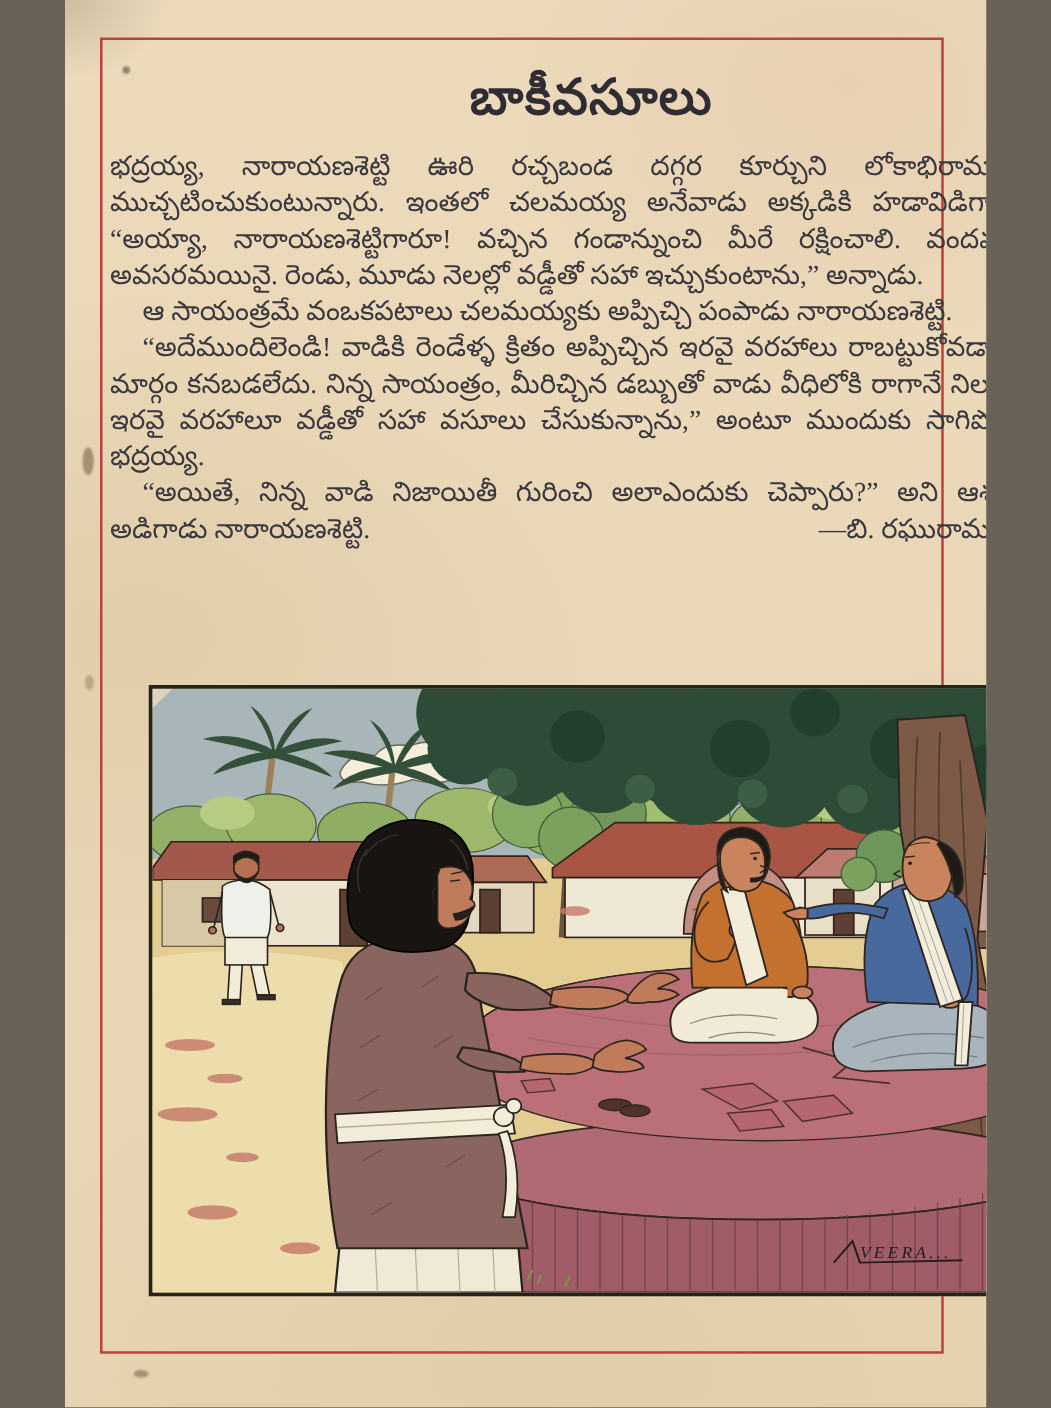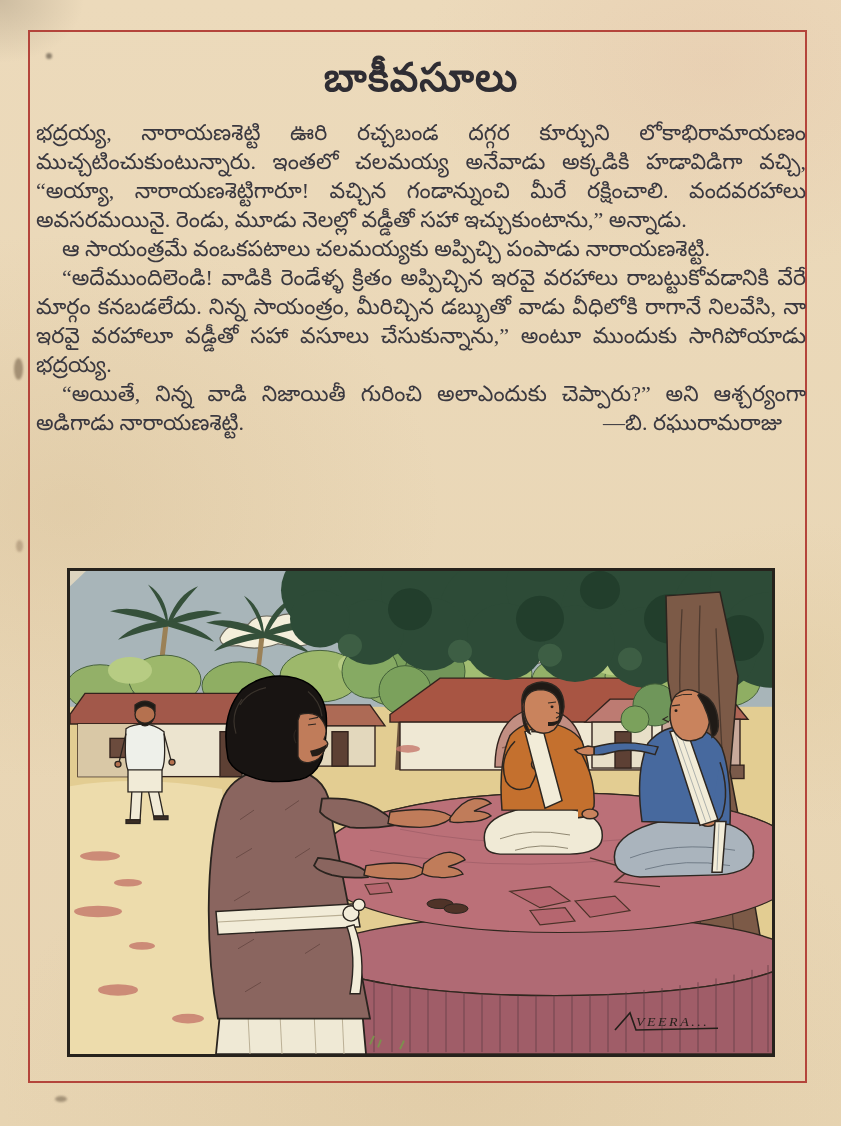--- a/index.html
+++ b/index.html
@@ -1,18 +1,18 @@
 <!DOCTYPE html>
 <html><head>
 <meta charset="utf-8">
 <style>
   html,body{margin:0;padding:0;background:#6b6257;}
   .page{
     position:relative;
-    width:841px;height:1126px;
+    width:737px;height:1126px;
     margin:0 auto;
     overflow:hidden;
     font-family:"Liberation Serif","DejaVu Serif",serif;
     background:
       radial-gradient(120px 90px at 0% 0%, rgba(95,84,70,0.22), transparent 70%),
       radial-gradient(420px 300px at 85% 6%, rgba(214,160,140,0.16), transparent 70%),
       radial-gradient(520px 380px at 8% 45%, rgba(196,168,120,0.22), transparent 72%),
       radial-gradient(620px 430px at 55% 96%, rgba(205,178,132,0.22), transparent 75%),
       radial-gradient(300px 220px at 95% 60%, rgba(222,198,150,0.30), transparent 70%),
       linear-gradient(#ecdabb,#e7d4b2);
@@ -34,21 +34,21 @@
   .story p{
     margin:0;font-size:22px;line-height:29px;
     text-align:justify;text-justify:inter-word;
   }
   .story p.indent{text-indent:26px;}
   .byline{
     margin-top:-29px;line-height:29px;font-size:22px;
     text-align:right;padding-right:24px;color:#3b3940;
   }
   .illustration-frame{
-    position:absolute;left:67px;top:568px;width:702px;height:483px;
+    position:absolute;left:67px;top:548px;width:702px;height:483px;
     border:3px solid #26221c;background:#e3cd92;
   }
   .smudge{position:absolute;border-radius:50%;filter:blur(1px);}
   .smudge.s1{left:14px;top:358px;width:9px;height:22px;background:rgba(110,90,66,.55);}
   .smudge.s2{left:46px;top:53px;width:6px;height:6px;background:rgba(80,70,58,.6);}
   .smudge.s3{left:55px;top:1096px;width:12px;height:6px;background:rgba(100,84,64,.5);}
   .smudge.s4{left:16px;top:540px;width:7px;height:12px;background:rgba(130,106,80,.4);}
 </style>
 </head>
 <body>

